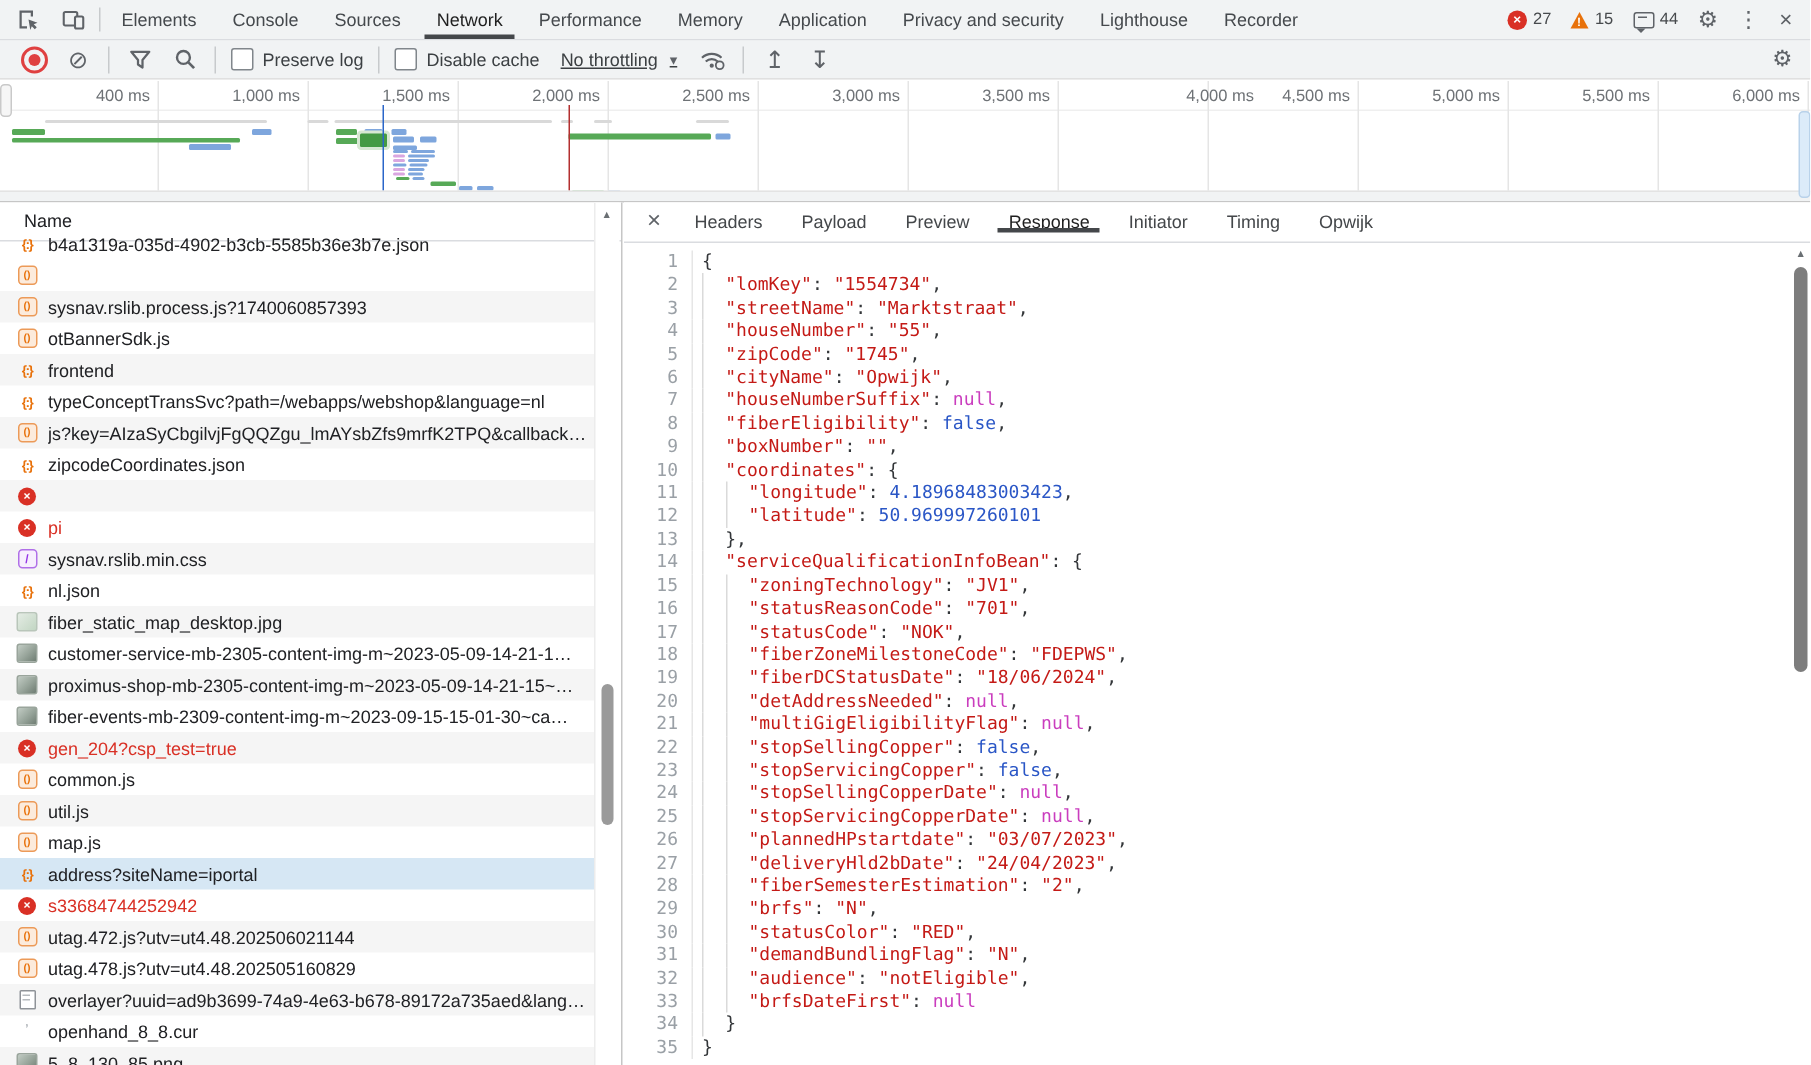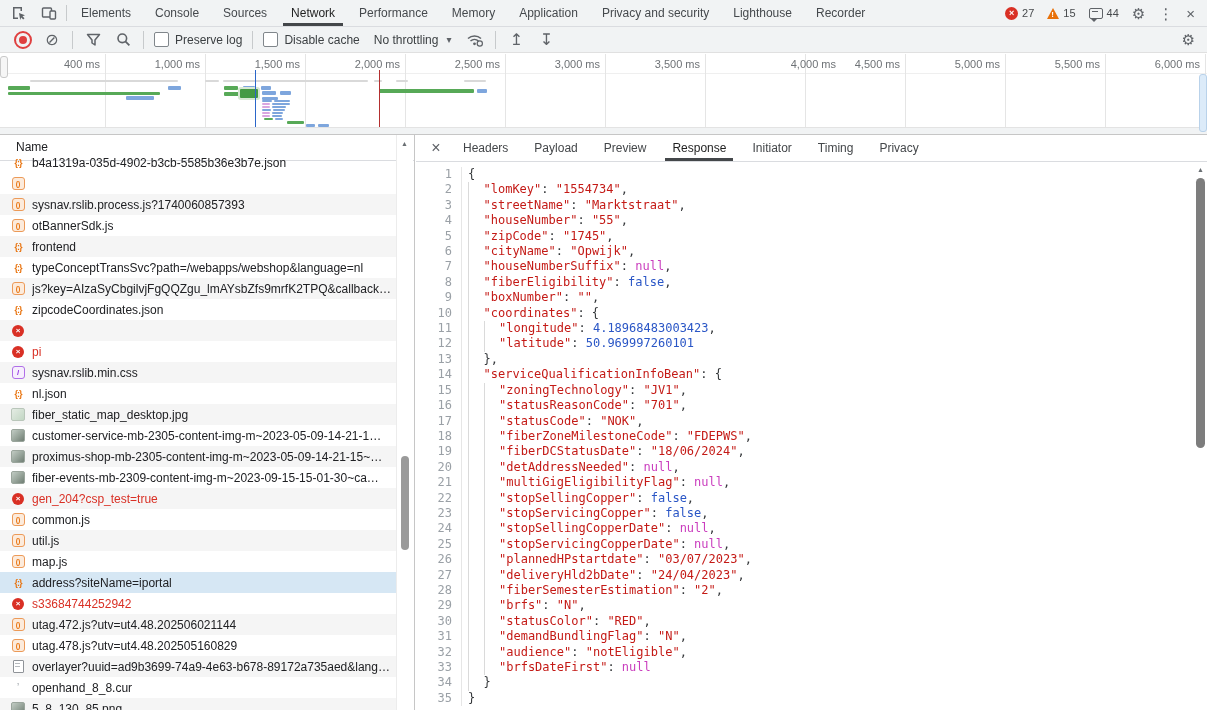--- a/index.html
+++ b/index.html
@@ -31,21 +31,21 @@
 
   
   .nettoolbar{position:absolute;left:0;top:27px;width:1207px;height:26px;background:#f1f3f4;
     border-bottom:1px solid #e0e0e0;display:flex;align-items:center;gap:10px;padding-left:14px;box-sizing:border-box;}
   .rec{width:14px;height:14px;border-radius:50%;border:2px solid #df4040;display:flex;align-items:center;justify-content:center;cursor:pointer;}
   .rec i{width:8px;height:8px;border-radius:50%;background:#df4040;}
   .vsep{width:1px;height:18px;background:#c7cacc;}
   .icon-btn{color:#5f6368;display:flex;align-items:center;justify-content:center;width:20px;height:20px;cursor:pointer;}
   .chk{display:flex;align-items:center;gap:6px;color:#3c4043;cursor:pointer;}
   .cb{width:13px;height:13px;border:1px solid #80868b;border-radius:2px;background:#fff;}
-  .throttle{display:flex;align-items:center;gap:8px;color:#3c4043;cursor:pointer;padding:0 4px;}
+  .throttle{display:flex;align-items:center;gap:8px;color:#3c4043;cursor:pointer;padding:0 4px;text-decoration:underline;}
   .caret{font-size:10px;color:#5f6368;}
   .nt-right{margin-left:auto;padding-right:12px;}
 
   
   .overview{position:absolute;left:0;top:54px;width:1207px;height:80px;background:#fff;border-bottom:1px solid #c6c6c6;}
   .ov-grid{position:absolute;top:0;width:1px;height:74px;background:#e5e5e5;}
   .ov-tick{position:absolute;top:4px;font-size:11px;color:#6e7276;transform:translateX(-100%);padding-right:5px;white-space:nowrap;}
   .ov-hair{position:absolute;left:0;top:19px;width:1207px;height:1px;background:#efefef;}
   .ov-strip{position:absolute;left:0;bottom:0;width:1207px;height:6px;background:#f1f3f4;border-top:1px solid #e3e3e3;}
   .bar{position:absolute;border-radius:1px;}
@@ -466,28 +466,28 @@
         </div>
       <div class="list-scroll">
         <span class="scroll-up">▲</span>
         <div class="list-thumb"></div>
       </div>
     </div>
 
     <div class="right">
       <div class="detail-tabs">
         <span class="dt-close">×</span>
-        <span id="dtabs" style="display:flex;">
+        <span id="dtabs" style="display:flex;align-items:center;">
             <div class="dtab">Headers</div>
             <div class="dtab">Payload</div>
             <div class="dtab">Preview</div>
             <div class="dtab sel">Response</div>
             <div class="dtab">Initiator</div>
             <div class="dtab">Timing</div>
-            <div class="dtab">Privacy</div>
+            <div class="dtab">Opwijk</div>
           </span>
       </div>
       <div class="code" id="code">
           <div class="cline"><span class="ln">1</span><span class="gut"></span><span class="tk-p">{</span></div>
           <div class="cline"><span class="ln">2</span><span class="gut"></span><span class="ind"></span><span class="tk-k">"lomKey"</span><span class="tk-p">: </span><span class="tk-s">"1554734"</span><span class="tk-p">,</span></div>
           <div class="cline"><span class="ln">3</span><span class="gut"></span><span class="ind"></span><span class="tk-k">"streetName"</span><span class="tk-p">: </span><span class="tk-s">"Marktstraat"</span><span class="tk-p">,</span></div>
           <div class="cline"><span class="ln">4</span><span class="gut"></span><span class="ind"></span><span class="tk-k">"houseNumber"</span><span class="tk-p">: </span><span class="tk-s">"55"</span><span class="tk-p">,</span></div>
           <div class="cline"><span class="ln">5</span><span class="gut"></span><span class="ind"></span><span class="tk-k">"zipCode"</span><span class="tk-p">: </span><span class="tk-s">"1745"</span><span class="tk-p">,</span></div>
           <div class="cline"><span class="ln">6</span><span class="gut"></span><span class="ind"></span><span class="tk-k">"cityName"</span><span class="tk-p">: </span><span class="tk-s">"Opwijk"</span><span class="tk-p">,</span></div>
           <div class="cline"><span class="ln">7</span><span class="gut"></span><span class="ind"></span><span class="tk-k">"houseNumberSuffix"</span><span class="tk-p">: </span><span class="tk-u">null</span><span class="tk-p">,</span></div>

